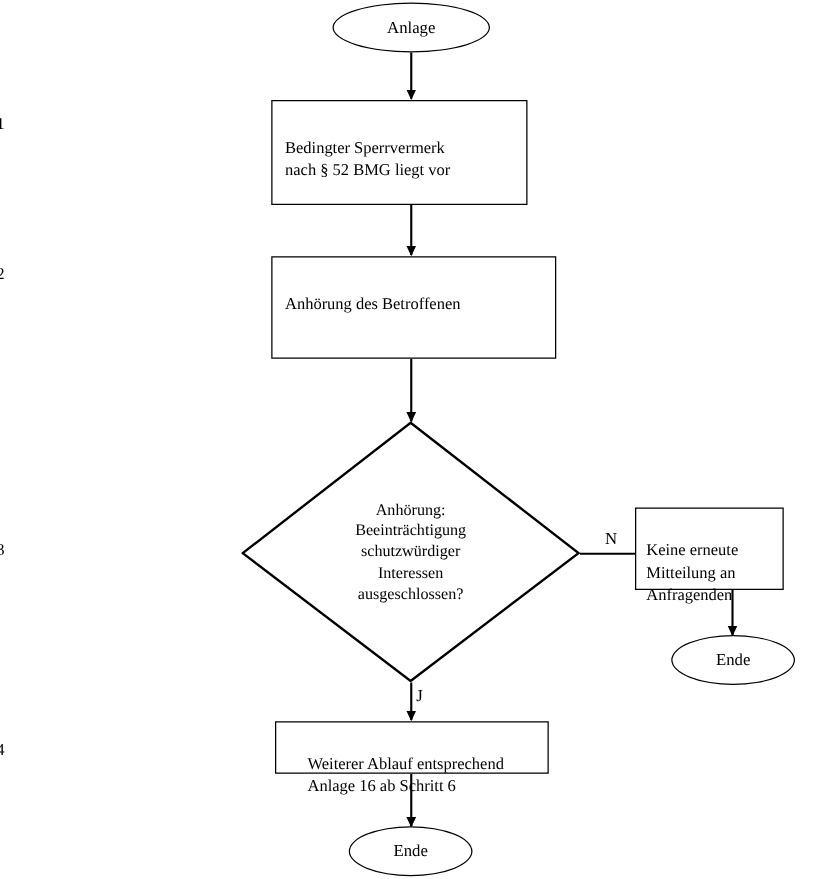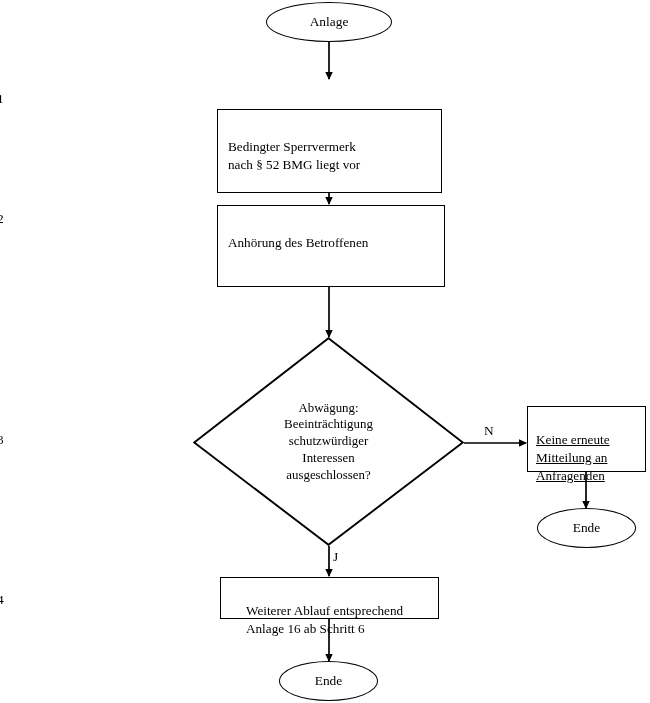--- a/index.html
+++ b/index.html
@@ -129,45 +129,45 @@
 
   <div class="step-number" style="top:92px;">1</div>
   <div class="step-number" style="top:212px;">2</div>
   <div class="step-number" style="top:433px;">3</div>
   <div class="step-number" style="top:593px;">4</div>
 
   <div class="node terminator" style="left:266px; top:2px; width:126px; height:40px;">
     <span>Anlage</span>
   </div>
 
-  <div class="node process-box" style="left:217px; top:80px; width:225px; height:84px;margin-top:29px;">
+  <div class="node process-box" style="left:217px; top:80px; width:205px; height:84px;">
     <span>Bedingter Sperrvermerk
 nach § 52 BMG liegt vor</span>
   </div>
 
   <div class="node process-box" style="left:217px; top:205px; width:228px; height:82px;">
     <span>Anhörung des Betroffenen</span>
   </div>
 
   <div class="node decision" style="left:193px; top:337px; width:271px; height:209px;">
     <svg class="diamond-svg" width="271" height="209" viewBox="0 0 271 209">
       <polygon points="135.5,1.2 269.8,105.5 135.5,207.8 1.2,105.5" fill="#ffffff" stroke="#000000" stroke-width="1.9"></polygon>
     </svg>
-    <div class="diamond-label">Abwägung:
+    <div class="diamond-label">Anhörung:
 Beeinträchtigung
 schutzwürdiger
 Interessen
 ausgeschlossen?</div>
   </div>
 
   <div class="edge-label" style="left:484px; top:424px;">N</div>
 
   <div class="edge-label" style="left:333px; top:550px;">J</div>
 
-  <div class="node process-box" style="left:527px; top:406px; width:119px; height:66px; padding:6px 0 0 8px; line-height:1.36;text-decoration:underline;">
+  <div class="node process-box" style="left:508px; top:406px; width:119px; height:66px; padding:6px 0 0 8px; line-height:1.36;">
     <span>Keine erneute
 Mitteilung an
 Anfragenden</span>
   </div>
 
   <div class="node terminator" style="left:537px; top:508px; width:99px; height:40px;">
     <span>Ende</span>
   </div>
 
   <div class="node process-box" style="left:220px; top:577px; width:219px; height:42px; padding:6px 0 0 25px; line-height:1.38;">

